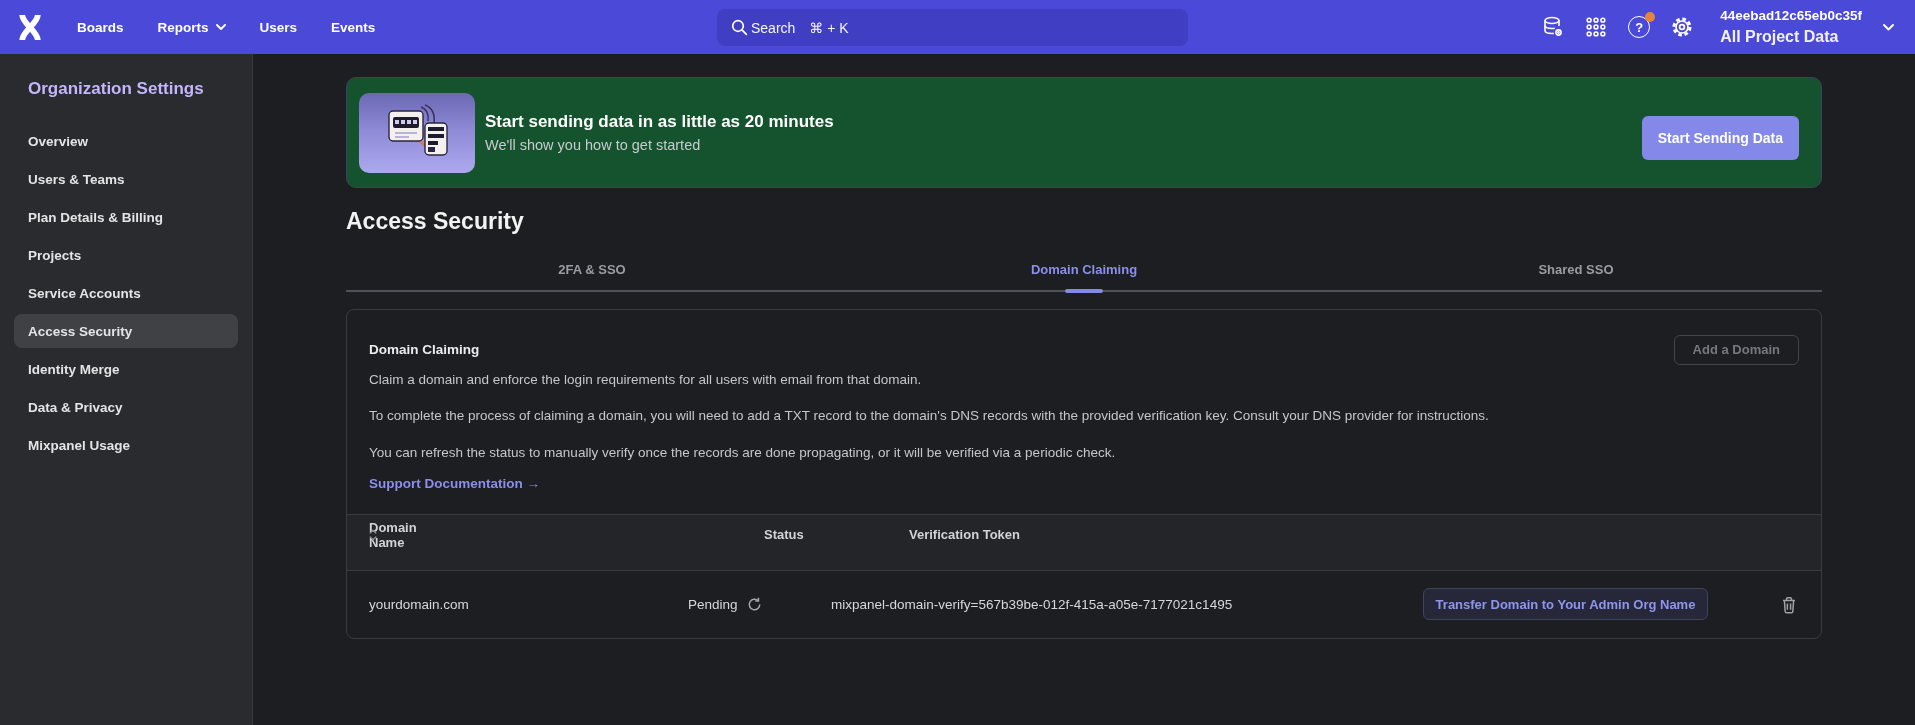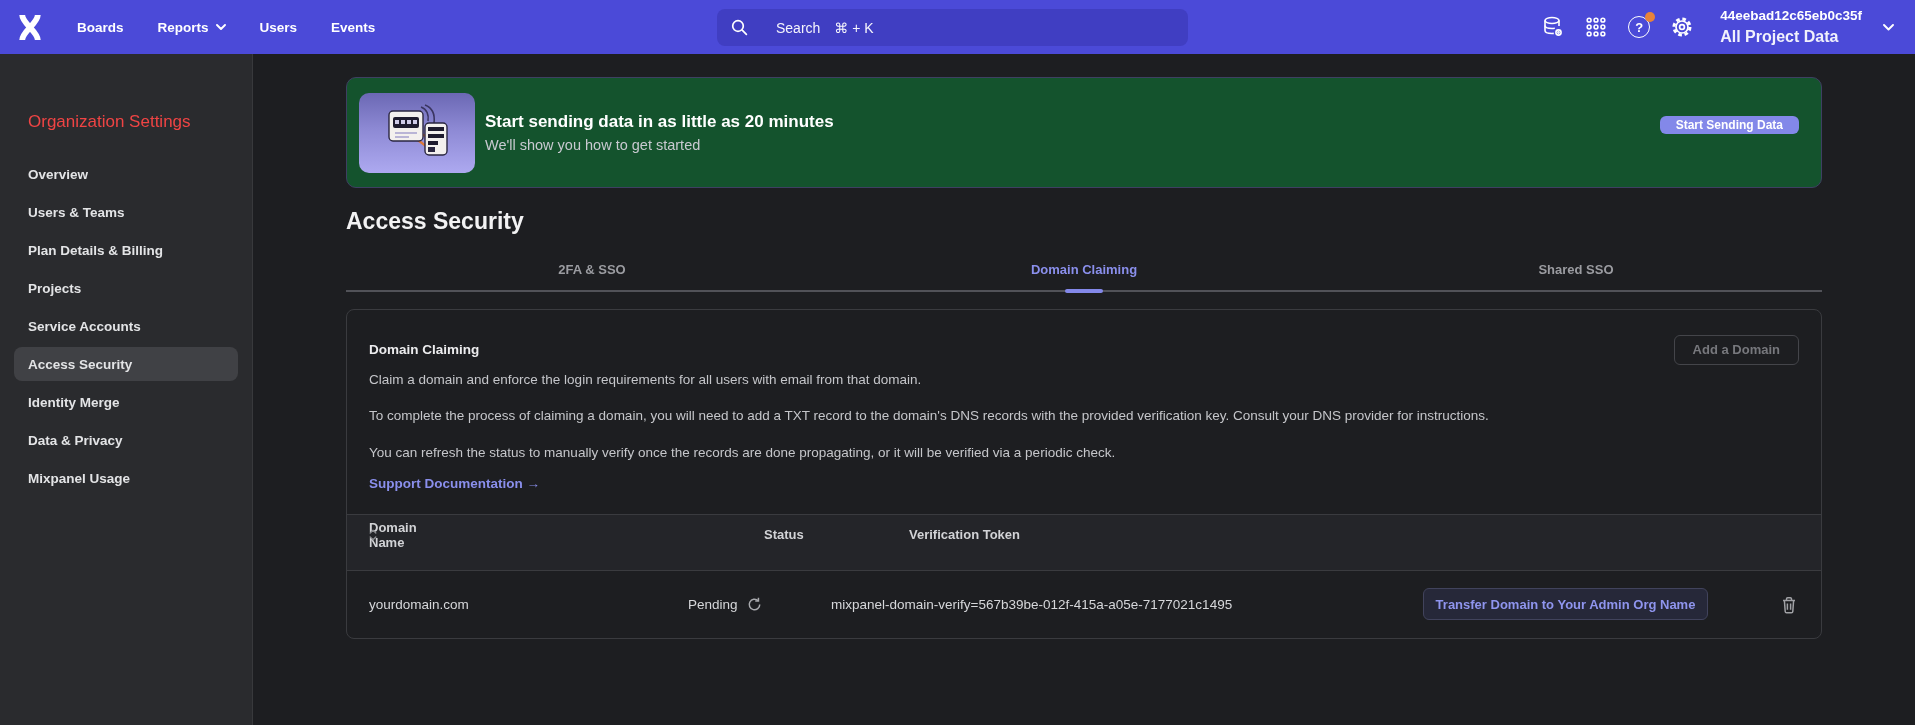--- a/index.html
+++ b/index.html
@@ -12,58 +12,58 @@
   .nav {
     position:absolute; top:0; left:0; width:1915px; height:54px;
     background:#4B4AD8; display:flex; align-items:center; z-index:5;
   }
   .nav-logo { margin-left:17px; display:flex; align-items:center; cursor:pointer; }
   .nav-links { display:flex; align-items:center; margin-left:34px; column-gap:34px; }
   .nav-link { display:flex; align-items:center; gap:7px; font-size:13.5px; font-weight:700; color:#fff; cursor:pointer; }
   .nav-search {
     position:absolute; left:717px; top:9px; width:471px; height:37px;
     background:#403EC2; border-radius:8px; display:flex; align-items:center;
-    padding-left:14px; gap:28px; cursor:text;
+    padding-left:14px; gap:3px; cursor:text;
   }
   .nav-search-text { font-size:14px; color:rgba(255,255,255,.95); display:flex; gap:14px; align-items:center; }
   .nav-right { position:absolute; right:21px; top:0; height:54px; display:flex; align-items:center; gap:17px; }
   .nav-icon { width:26px; height:26px; display:flex; align-items:center; justify-content:center; cursor:pointer; position:relative; }
   .badge-dot { position:absolute; top:-2px; right:-3px; width:10px; height:10px; border-radius:50%; background:#E8833A; }
   .help-circle { width:22px; height:22px; border:1.8px solid #fff; border-radius:50%; display:flex; align-items:center; justify-content:center; font-size:13px; font-weight:700; }
   .nav-account { margin-left:8px; display:flex; flex-direction:column; line-height:1.2; cursor:pointer; }
   .nav-account .org { font-size:13.5px; font-weight:700; }
   .nav-account .scope { font-size:16px; font-weight:700; color:rgba(255,255,255,.92); margin-top:2px; }
   .nav-caret { margin-left:4px; cursor:pointer; display:flex; }
   
   .sidebar {
     position:absolute; top:54px; left:0; bottom:0; width:253px;
     background:#2A2B2E; border-right:1px solid #38393C;
   }
-  .sidebar-title { margin:58px 28px 25px; font-size:17px; font-weight:400; color:#ef4444; }
+  .sidebar-title { margin:25px 28px 25px; font-size:17px; font-weight:700; color:#c4b5fd; }
   .side-item {
     height:34px; margin:4px 14px; padding:0 14px; display:flex; align-items:center;
     font-size:13.5px; font-weight:600; color:#E3E4E6; border-radius:8px; cursor:pointer;
   }
   .side-item.active { background:#404145; }
   
   .main { position:absolute; top:54px; left:253px; right:0; bottom:0; background:#1D1E21; }
   .content { width:1476px; margin-left:93px; position:relative; }
   
   .banner {
     margin-top:23px; height:111px; background:#14532d; border:1px solid #3E4062;
     border-radius:10px; position:relative; display:flex; align-items:center;
   }
   .banner-art { position:absolute; left:12px; top:15px; width:116px; height:80px; border-radius:10px; overflow:hidden; }
   .banner-text { margin-left:138px; display:flex; flex-direction:column; gap:5px; }
   .banner-title { font-size:17px; font-weight:700; color:#fff; }
   .banner-sub { font-size:14.5px; color:#C9CAD1; }
   .banner-cta {
-    position:absolute; right:22px; top:38px; height:18px; padding:0 16px;
+    position:absolute; right:22px; top:38px; height:44px; padding:0 16px;
     background:#8388E9; border:none; border-radius:6px; color:#fff;
-    font-family:inherit; font-size:12px; font-weight:700; cursor:pointer;
+    font-family:inherit; font-size:14px; font-weight:700; cursor:pointer;
   }
   
   h1.page-title { margin-top:20px; font-size:23px; font-weight:700; color:#F2F2F3; }
   .tabs { margin-top:27px; display:flex; border-bottom:2px solid #515258; }
   .tab { flex:1; text-align:center; padding-bottom:13px; font-size:13px; font-weight:700; color:#9B9CA1; cursor:pointer; position:relative; }
   .tab.active { color:#8A8FEC; }
   .tab.active::after {
     content:""; position:absolute; bottom:-3px; left:50%; transform:translateX(-50%);
     width:38px; height:4px; border-radius:2px; background:#8388E9;
   }

